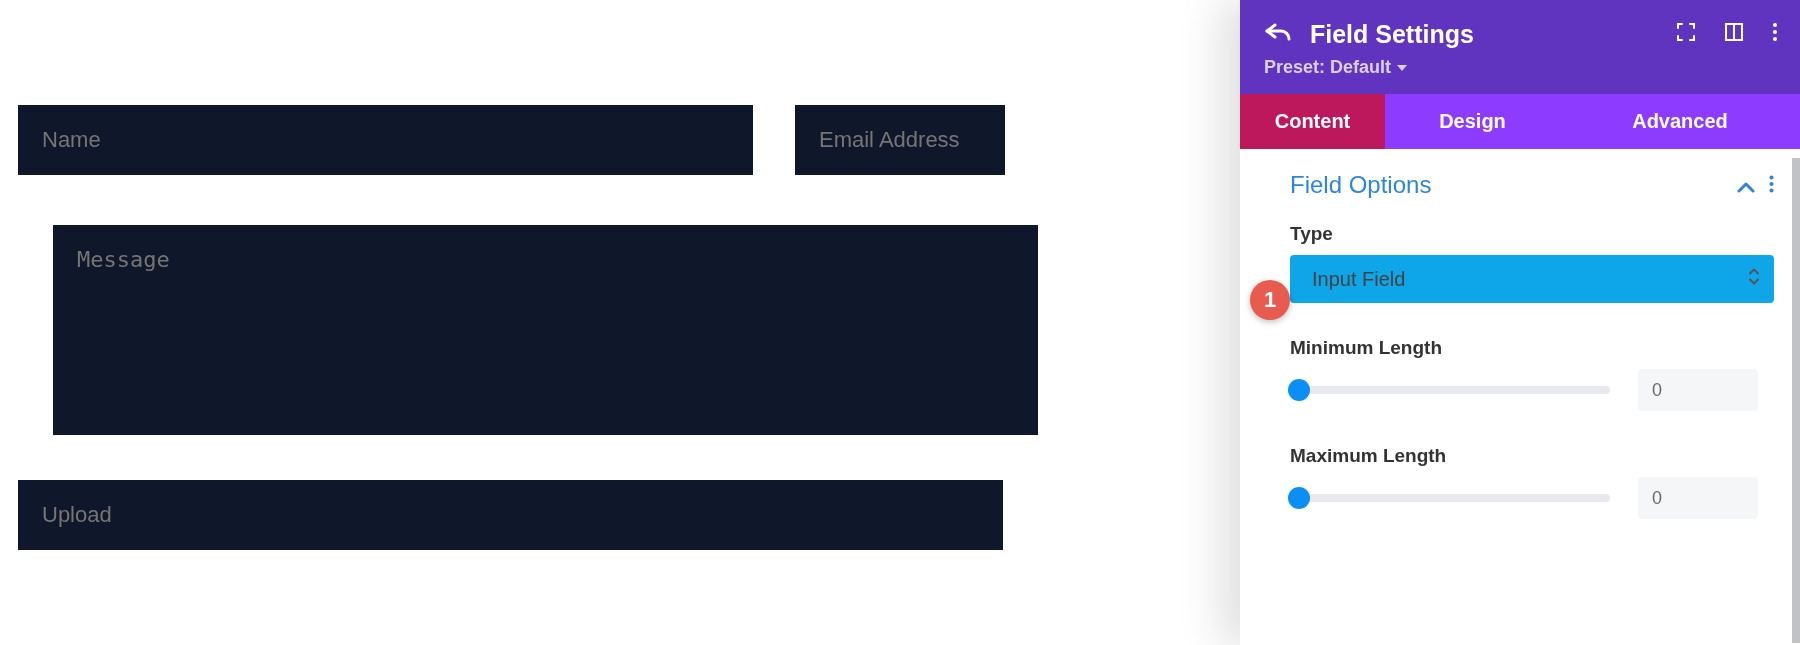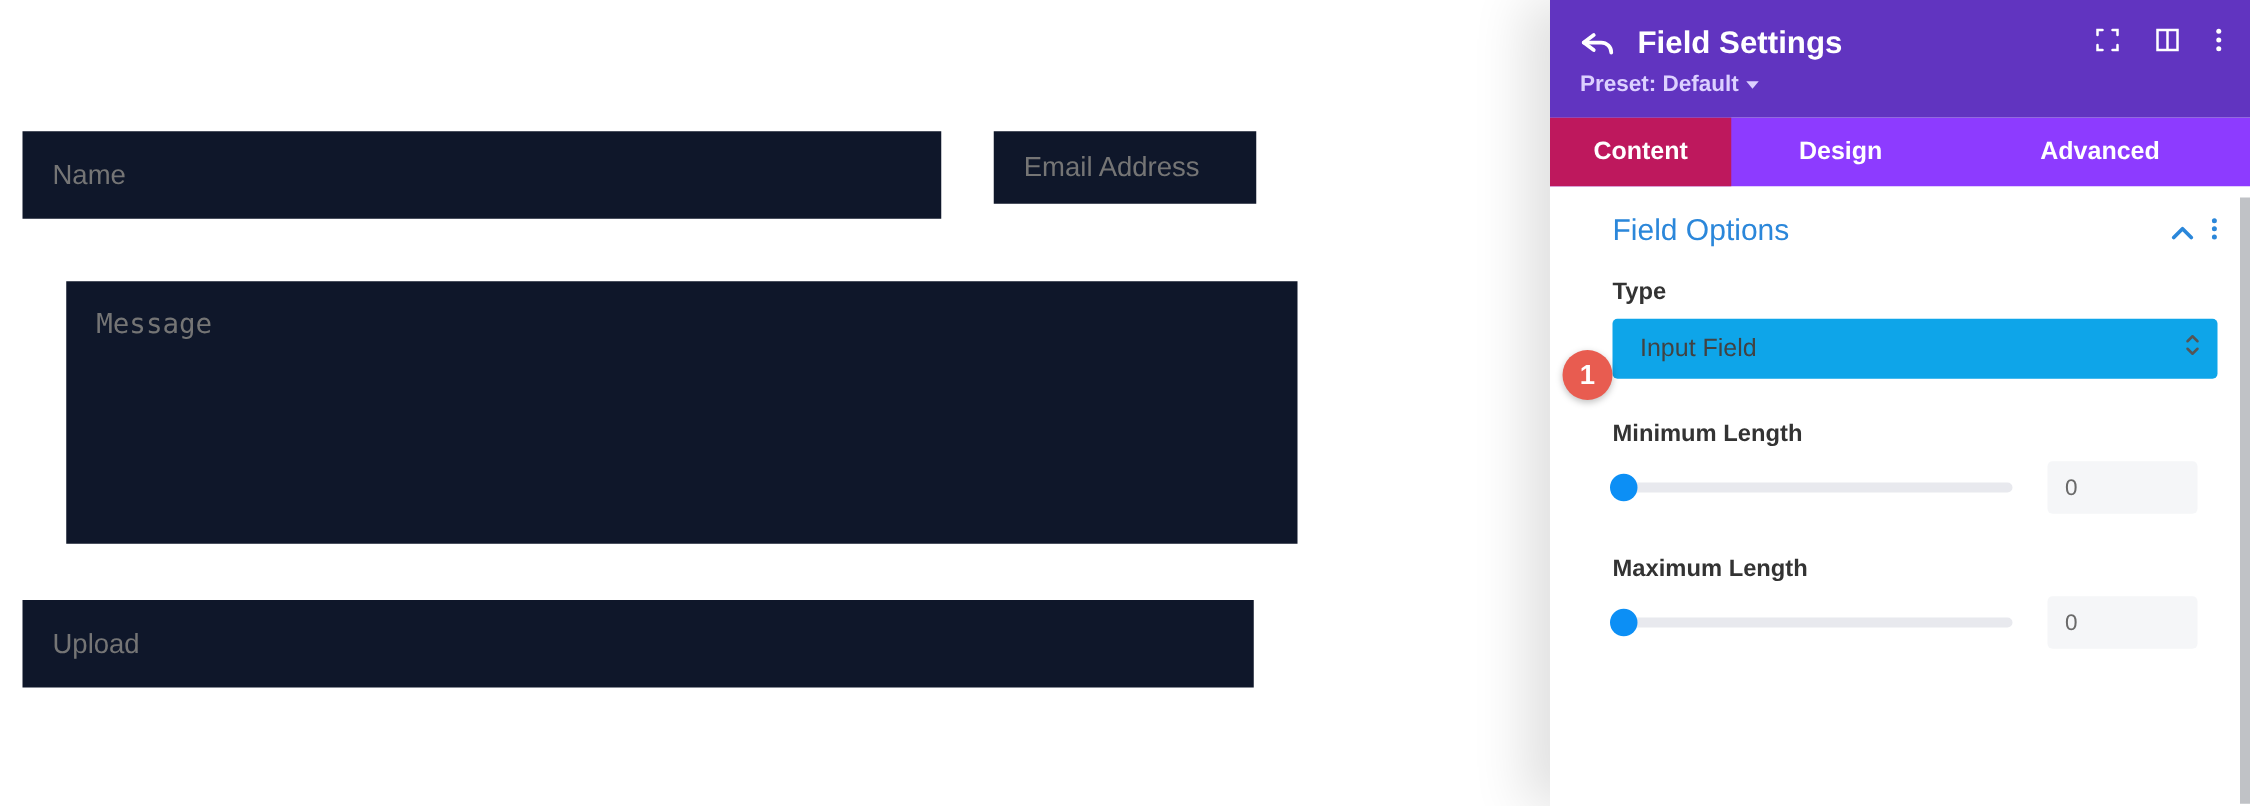--- a/index.html
+++ b/index.html
@@ -17,21 +17,21 @@
     left: 18px;
   }
   .form-field {
     background: #0f172a;
     color: #6b6b6b;
     font-size: 22px;
     padding: 22px 24px;
     border: none;
   }
   .name-field   { top: 105px; width: 735px; height: 70px; }
-  .email-field  { top: 105px; left: 795px; width: 210px; height: 58px; } 
+  .email-field  { top: 105px; left: 795px; width: 210px; height: 70px; } 
   .msg-field    { top: 225px; width: 985px; height: 210px; }
   .upload-field { top: 480px; width: 985px; height: 70px;  }
 
   .msg-field .form-field { height: 210px; }
 
   
   .panel {
     position: absolute;
     right: 0; top: 0;
     width: 560px; height: 645px;
@@ -40,21 +40,21 @@
     display: flex; flex-direction: column;
   }
 
   .panel-header {
     background: #6134c0;
     color: #fff;
     padding: 20px 24px 10px 24px;
     position: relative;
   }
   .panel-header .title-row {
-    display: flex; align-items: center; gap: 18px;
+    display: flex; gap: 18px;
   }
   .panel-header .title {
     font-size: 25px; font-weight: 700;
   }
   .header-icons {
     position: absolute; right: 22px; top: 22px;
     display: flex; gap: 28px; align-items: center;
     color: #fff;
   }
   .panel-header .preset {

